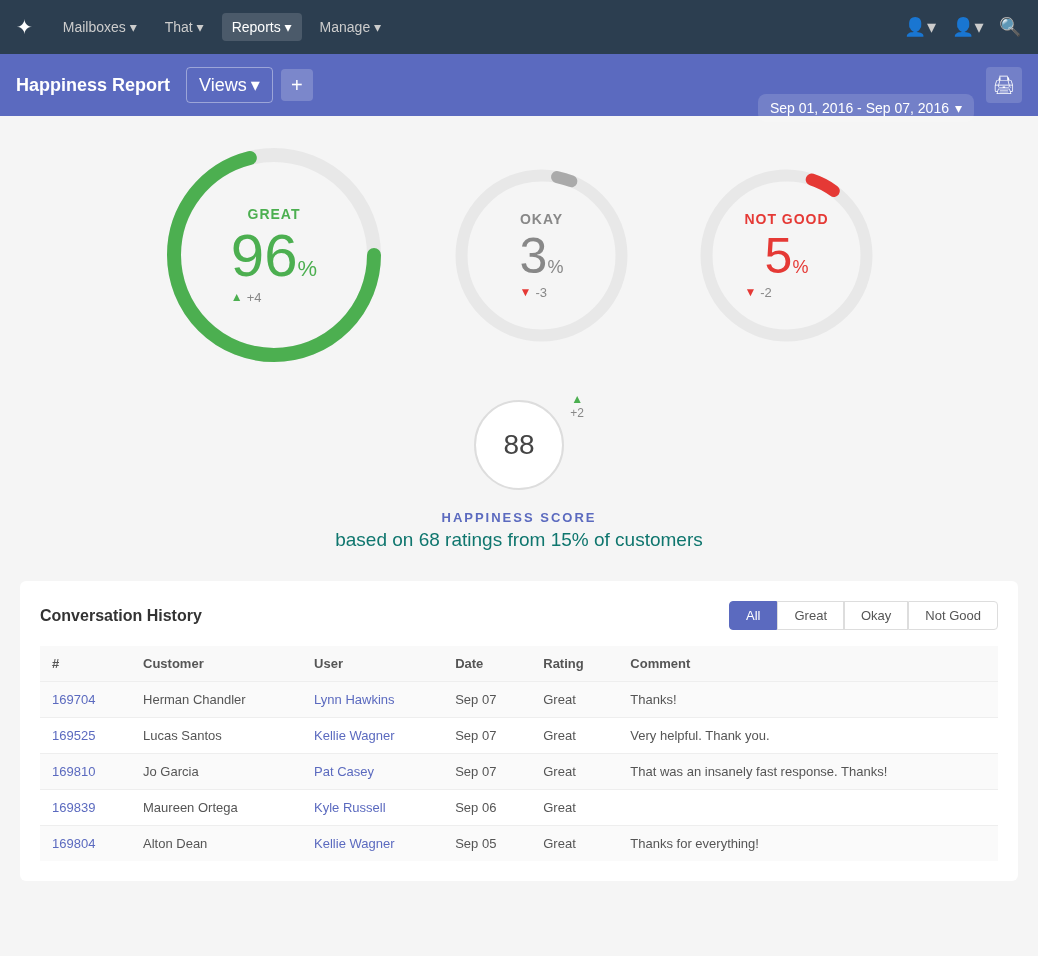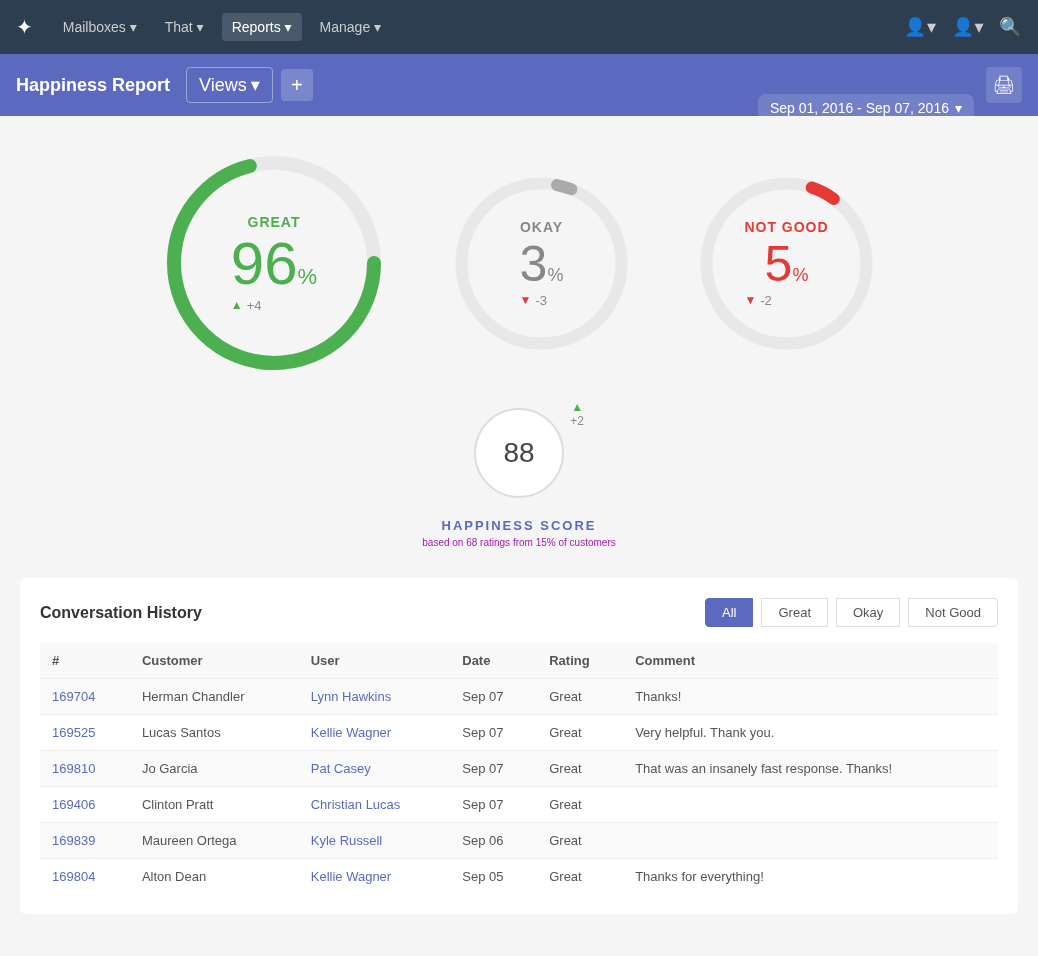--- a/index.html
+++ b/index.html
@@ -44,21 +44,21 @@
       padding: 6px 12px; border-radius: 8px; cursor: pointer; margin-top: 45px;
     }
     .print-icon {
       margin-left: 12px; color: white; font-size: 18px;
       background: rgba(255,255,255,0.15); border-radius: 4px;
       width: 36px; height: 36px; display: flex; align-items: center; justify-content: center;
       cursor: pointer;
     }
 
     
-    .main { padding: 32px 20px; }
+    .main { padding: 24px 20px; }
 
     
     .gauges-row {
       display: flex; justify-content: center; align-items: center;
       gap: 60px; margin-bottom: 30px;
     }
 
     .gauge-container { display: flex; flex-direction: column; align-items: center; }
 
     .gauge-ring {
@@ -80,27 +80,27 @@
     .happiness-score-section { text-align: center; margin-bottom: 30px; }
     .score-circle {
       width: 90px; height: 90px; border-radius: 50%;
       border: 2px solid #ddd; background: white;
       display: inline-flex; align-items: center; justify-content: center;
       font-size: 28px; font-weight: 500; color: #444;
       margin-bottom: 10px; position: relative;
     }
     .score-delta { position: absolute; top: -10px; right: -22px; display: flex; flex-direction: column; align-items: center; font-size: 12px; color: #888; }
     .happiness-label { font-size: 13px; font-weight: 700; letter-spacing: 2px; color: #5b6abf; margin-bottom: 4px; }
-    .happiness-desc { font-size: 10px; color: #a21caf; }
+    .happiness-desc { font-size: 19px; color: #0f766e; }
 
     
     .conv-section { background: white; border-radius: 6px; padding: 20px; }
     .conv-header { display: flex; align-items: center; margin-bottom: 16px; }
     .conv-title { font-size: 16px; font-weight: 600; flex: 1; }
-    .filter-btns { display: flex; gap: 8px; margin-left: 32px; }
+    .filter-btns { display: flex; gap: 0; margin-left: 32px; }
     .filter-btn {
       padding: 6px 16px; font-size: 13px; border: 1px solid #ddd;
       background: white; cursor: pointer; color: #555;
     }
     .filter-btn:first-child { border-radius: 4px 0 0 4px; }
     .filter-btn:last-child { border-radius: 0 4px 4px 0; }
     .filter-btn.active { background: #5b6abf; color: white; border-color: #5b6abf; }
 
     table { width: 100%; border-collapse: collapse; }
     thead tr { background: #f9f9f9; }
@@ -262,28 +262,20 @@
     </tr>
           <tr>
       <td><a class="link">169810</a></td>
       <td>Jo Garcia</td>
       <td><span class="user-link">Pat Casey</span></td>
       <td>Sep 07</td>
       <td>Great</td>
       <td>That was an insanely fast response. Thanks!</td>
     </tr>
           <tr>
-      <td><a class="link">169406</a></td>
-      <td>Clinton Pratt</td>
-      <td><span class="user-link">Christian Lucas</span></td>
-      <td>Sep 07</td>
-      <td>Great</td>
-      <td></td>
-    </tr>
-          <tr>
       <td><a class="link">169839</a></td>
       <td>Maureen Ortega</td>
       <td><span class="user-link">Kyle Russell</span></td>
       <td>Sep 06</td>
       <td>Great</td>
       <td></td>
     </tr>
           <tr>
       <td><a class="link">169804</a></td>
       <td>Alton Dean</td>

